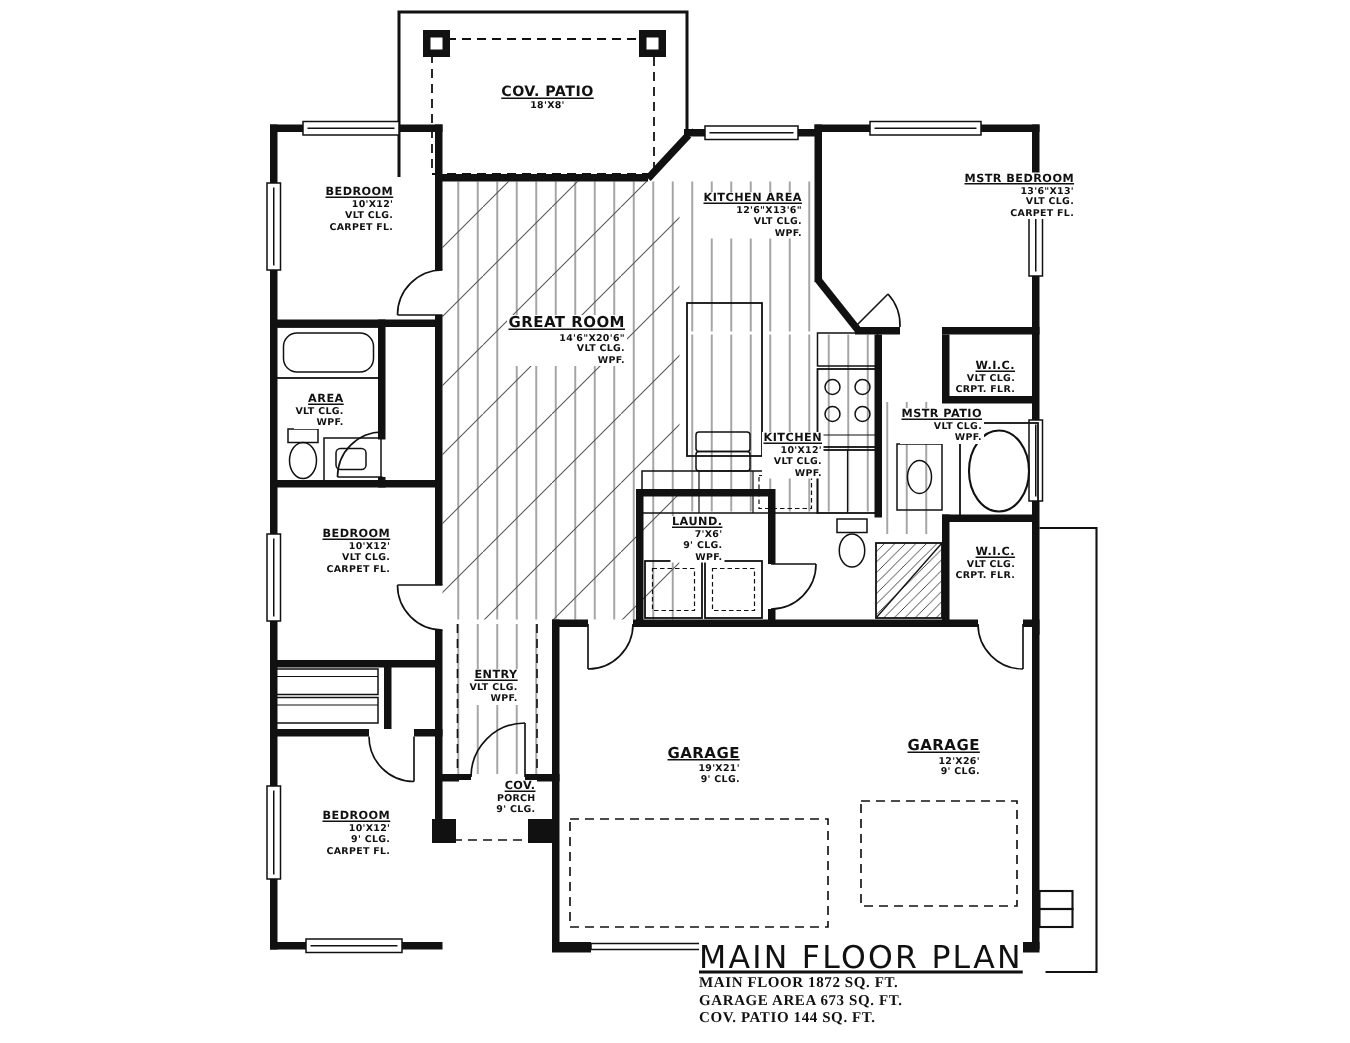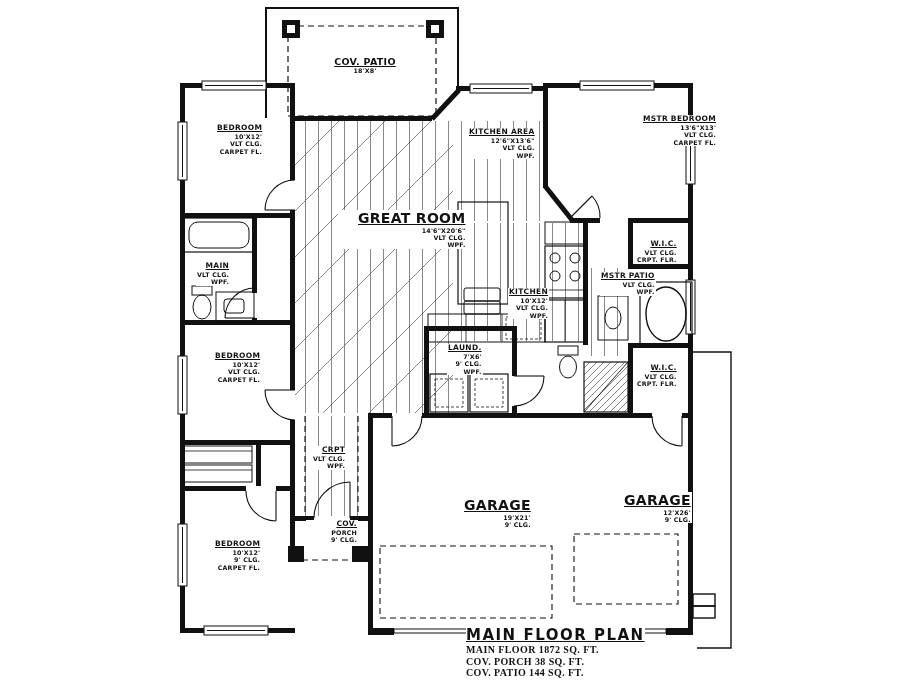--- a/index.html
+++ b/index.html
@@ -3,25 +3,25 @@
 <meta charset="utf-8">
 <style>
   html,body{margin:0;padding:0;background:#fff;}
   .page{position:relative;width:888px;height:695px;background:#fff;overflow:hidden;
         font-family:"DejaVu Sans",sans-serif;color:#111;}
   .plan-svg{position:absolute;left:0;top:0;}
   .lbl{position:absolute;line-height:1.18;color:#111;background:#fff;padding:0 1px;text-align:right;}
   .lbl span{display:block;white-space:nowrap;}
   .rn{font-weight:bold;font-size:7.5px;letter-spacing:.3px;text-decoration:underline;}
   .rl{font-weight:bold;font-size:6.3px;letter-spacing:.2px;}
-  .big .rn{font-size:14px;margin-left:19px;}
+  .big .rn{font-size:10px;}
   .patio .rn{font-size:9.5px;}
   .center{text-align:center;}
   .tb{position:absolute;left:466px;top:626px;background:#fff;}
-  .tb-title{display:block;font-size:15px;font-weight:bold;letter-spacing:1.5px;
+  .tb-title{display:block;font-size:21px;font-weight:normal;letter-spacing:1.5px;
             text-decoration:underline;}
   .tb-line{display:block;font-size:10px;font-weight:bold;letter-spacing:.4px;line-height:1.15;font-family:Liberation Serif, serif;}
 </style>
 </head>
 <body>
 
 <div class="page">
 
 <svg class="plan-svg" width="900" height="695" viewBox="0 0 900 695">
   <defs>
@@ -341,21 +341,21 @@
   <span class="rl">CRPT. FLR.</span>
 </div>
 
 <div class="lbl" style="left:636px;top:364px;">
   <span class="rn">W.I.C.</span>
   <span class="rl">VLT CLG.</span>
   <span class="rl">CRPT. FLR.</span>
 </div>
 
 <div class="lbl" style="left:196px;top:262px;">
-  <span class="rn">MAIN</span>
+  <span class="rn">AREA</span>
   <span class="rl">VLT CLG.</span>
   <span class="rl">WPF.</span>
 </div>
 
 <div class="lbl" style="left:214px;top:352px;">
   <span class="rn">BEDROOM</span>
   <span class="rl">10'X12'</span>
   <span class="rl">VLT CLG.</span>
   <span class="rl">CARPET FL.</span>
 </div>
@@ -368,21 +368,21 @@
 </div>
 
 <div class="lbl" style="left:447px;top:344px;">
   <span class="rn">LAUND.</span>
   <span class="rl">7'X6'</span>
   <span class="rl">9' CLG.</span>
   <span class="rl">WPF.</span>
 </div>
 
 <div class="lbl" style="left:312px;top:446px;">
-  <span class="rn">CRPT</span>
+  <span class="rn">ENTRY</span>
   <span class="rl">VLT CLG.</span>
   <span class="rl">WPF.</span>
 </div>
 
 <div class="lbl center" style="left:306px;top:520px;width:50px;text-align:right;">
   <span class="rn">COV.</span>
   <span class="rl">PORCH</span>
   <span class="rl">9' CLG.</span>
 </div>
 
@@ -394,17 +394,17 @@
 
 <div class="lbl big" style="left:604px;top:492px;">
   <span class="rn">GARAGE</span>
   <span class="rl">12'X26'</span>
   <span class="rl">9' CLG.</span>
 </div>
 
 <div class="tb">
   <span class="tb-title">MAIN FLOOR PLAN</span>
   <span class="tb-line">MAIN FLOOR 1872 SQ. FT.</span>
-  <span class="tb-line">COV. PORCH 38 SQ. FT.</span>
+  <span class="tb-line">GARAGE AREA 673 SQ. FT.</span>
   <span class="tb-line">COV. PATIO 144 SQ. FT.</span>
 </div>
 
 </div>
 
 </body></html>

